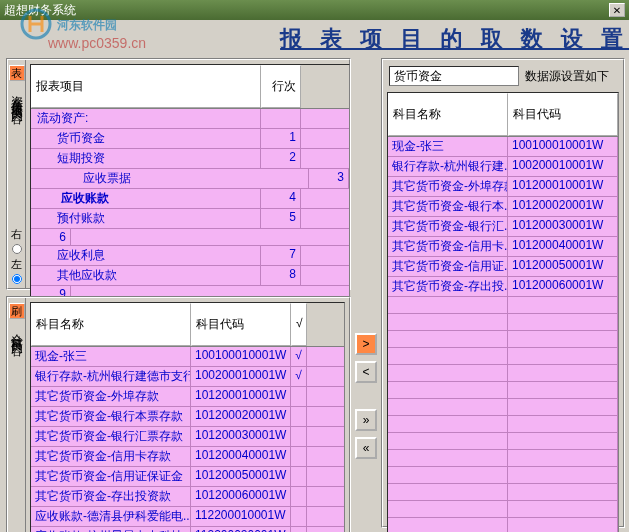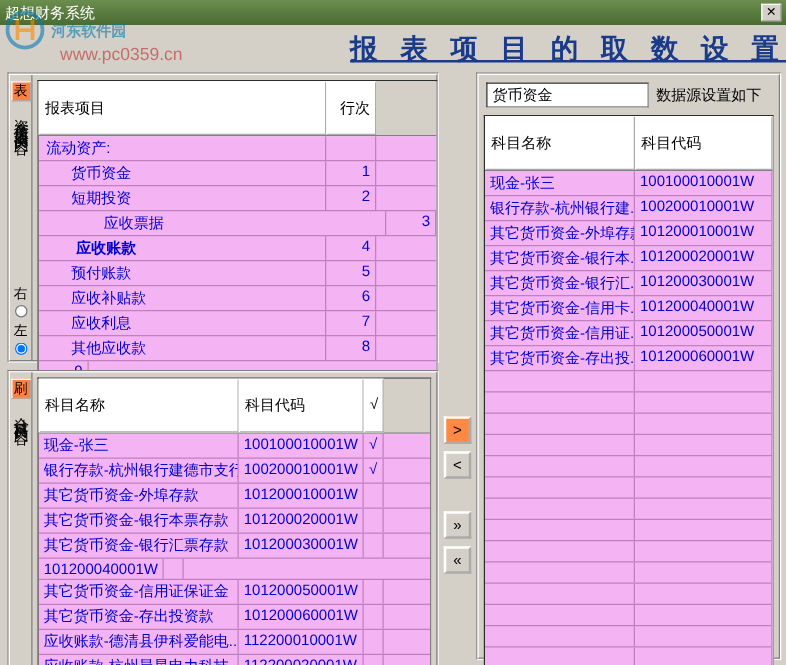--- a/index.html
+++ b/index.html
@@ -1,19 +1,19 @@
 <!DOCTYPE html>
 <html><head>
 <meta charset="utf-8">
 <style>
 * { box-sizing: border-box; margin: 0; padding: 0; font-family: "SimSun", "宋体", sans-serif; font-size: 12px; }
 body { width: 629px; height: 532px; background: #d4d0c8; position: relative; overflow: hidden; }
 
 
-.watermark { position: absolute; top: 8px; left: 4px; font-size: 18px; font-weight: bold; color: #0a7ab3; opacity: 0.6; z-index: 100; pointer-events: none; }
+.watermark { position: absolute; top: 8px; left: 20px; font-size: 18px; font-weight: bold; color: #0a7ab3; opacity: 0.6; z-index: 100; pointer-events: none; }
 .watermark .logo { display: inline-block; width: 32px; height: 32px; vertical-align: middle; }
 .watermark-url { position: absolute; top: 35px; left: 48px; font-size: 14px; color: #b91c1c; opacity: 0.55; z-index: 100; }
 
 
 .titlebar { background: linear-gradient(#6b8e4e, #4a6b32); height: 20px; width: 100%; display: flex; align-items: center; padding: 0 4px; color: #fff; }
 .titlebar-title { flex: 1; font-size: 12px; }
 .close-btn { width: 16px; height: 14px; background: #d4d0c8; color: #000; border: 1px outset #fff; display: flex; align-items: center; justify-content: center; font-size: 10px; cursor: pointer; }
 
 
 .main-title { text-align: right; font-size: 22px; font-weight: bold; text-decoration: underline; color: #1a3a8a; margin: 4px 0 4px; letter-spacing: 6px; }
@@ -135,21 +135,20 @@
                 </div>
                 <div class="grid-row">
                   <div class="c-proj1" style="padding-left: 30px; font-weight: bold;">应收账款</div>
                   <div class="c-proj2">4</div>
                 </div>
                 <div class="grid-row">
                   <div class="c-proj1" style="padding-left: 26px;">预付账款</div>
                   <div class="c-proj2">5</div>
                 </div>
                 <div class="grid-row">
-                  <div class="c-proj1" style="padding-left: 26px;">应收补贴款</div>
                   <div class="c-proj2">6</div>
                 </div>
                 <div class="grid-row">
                   <div class="c-proj1" style="padding-left: 26px;">应收利息</div>
                   <div class="c-proj2">7</div>
                 </div>
                 <div class="grid-row">
                   <div class="c-proj1" style="padding-left: 26px;">其他应收款</div>
                   <div class="c-proj2">8</div>
                 </div>
@@ -218,20 +217,21 @@
                 <div class="c-acct1">其它货币资金-银行本票存款</div>
                 <div class="c-acct2">101200020001W</div>
                 <div class="c-acct3"></div>
               </div>
               <div class="grid-row">
                 <div class="c-acct1">其它货币资金-银行汇票存款</div>
                 <div class="c-acct2">101200030001W</div>
                 <div class="c-acct3"></div>
               </div>
               <div class="grid-row">
+                <div class="c-acct1">其它货币资金-信用卡存款</div>
                 <div class="c-acct2">101200040001W</div>
                 <div class="c-acct3"></div>
               </div>
               <div class="grid-row">
                 <div class="c-acct1">其它货币资金-信用证保证金</div>
                 <div class="c-acct2">101200050001W</div>
                 <div class="c-acct3"></div>
               </div>
               <div class="grid-row">
                 <div class="c-acct1">其它货币资金-存出投资款</div>

